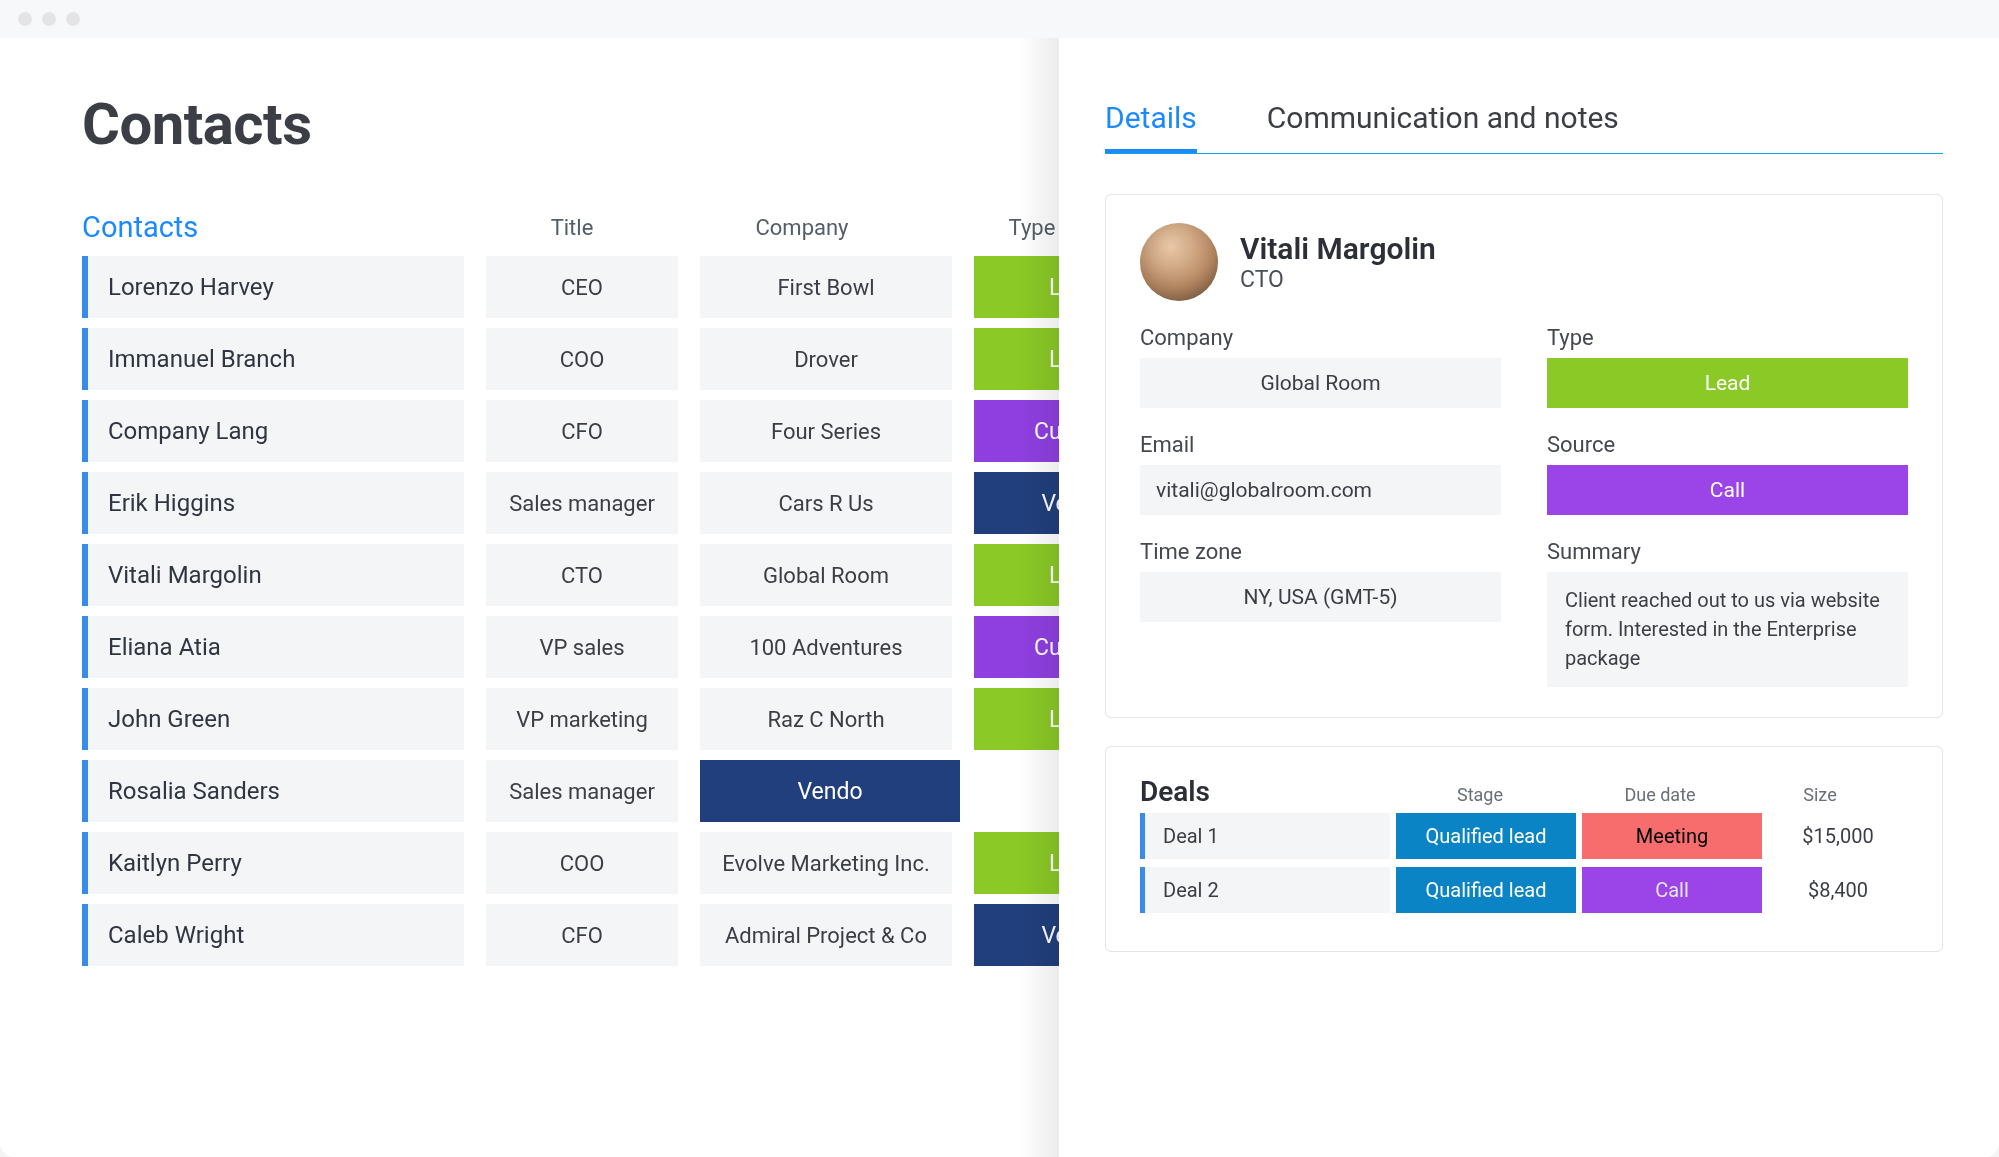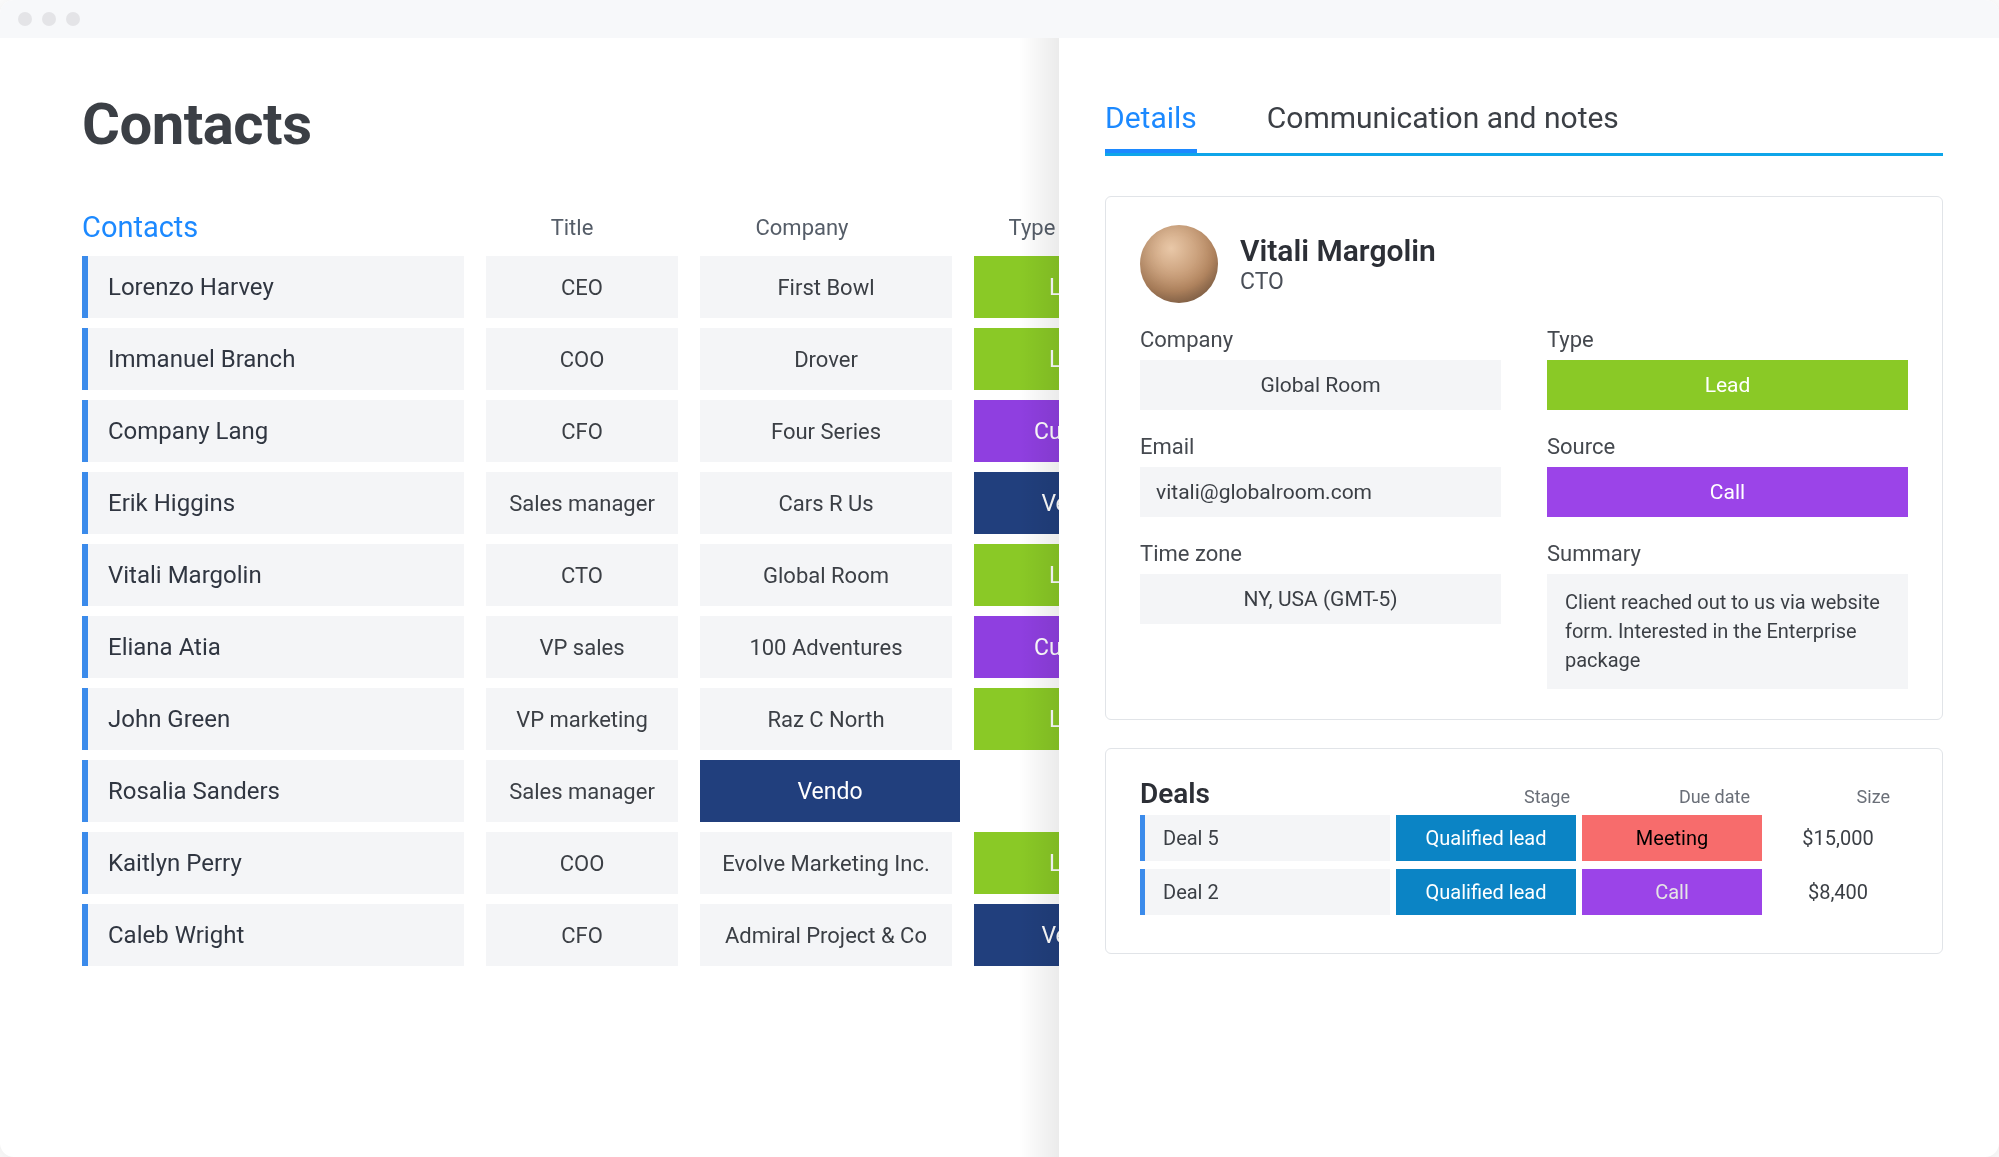--- a/index.html
+++ b/index.html
@@ -114,21 +114,21 @@
   .right {
     flex: 1;
     padding: 62px 56px 40px 46px;
     display: flex;
     flex-direction: column;
     gap: 28px;
   }
   .tabs {
     display: flex;
     gap: 70px;
-    border-bottom: 3px solid #0ea5e9;
+    border-bottom: 1px solid #0ea5e9;
     padding-bottom: 0;
     margin-bottom: 12px;
   }
   .tab {
     font-size: 30px;
     color: #3b3f45;
     padding-bottom: 14px;
     cursor: pointer;
   }
   .tab.active {
@@ -210,21 +210,21 @@
   }
   .deals-header {
     display: grid;
     grid-template-columns: 250px 180px 180px 140px;
     margin-bottom: 8px;
     margin-top: -28px;
   }
   .deals-header > div {
     font-size: 18px;
     color: #6a6f78;
-    text-align: right;
+    text-align: center;
   }
   .deals-header > div:first-child { text-align: left; }
   .deal-row {
     display: grid;
     grid-template-columns: 250px 180px 180px 140px;
     column-gap: 6px;
     margin-bottom: 8px;
   }
   .deal-cell {
     background: #f4f5f7;
@@ -379,21 +379,21 @@
       <div class="card">
         <div class="deals-title">Deals</div>
         <div class="deals-header">
           <div></div>
           <div>Stage</div>
           <div>Due date</div>
           <div>Size</div>
         </div>
         <div id="deals-rows">
             <div class="deal-row">
-              <div class="deal-cell name">Deal 5</div>
+              <div class="deal-cell name">Deal 1</div>
               <div class="deal-cell stage">Qualified lead</div>
               <div class="deal-cell due-Meeting">Meeting</div>
               <div class="deal-cell size">$15,000</div>
             </div>
             <div class="deal-row">
               <div class="deal-cell name">Deal 2</div>
               <div class="deal-cell stage">Qualified lead</div>
               <div class="deal-cell due-Call">Call</div>
               <div class="deal-cell size">$8,400</div>
             </div>

